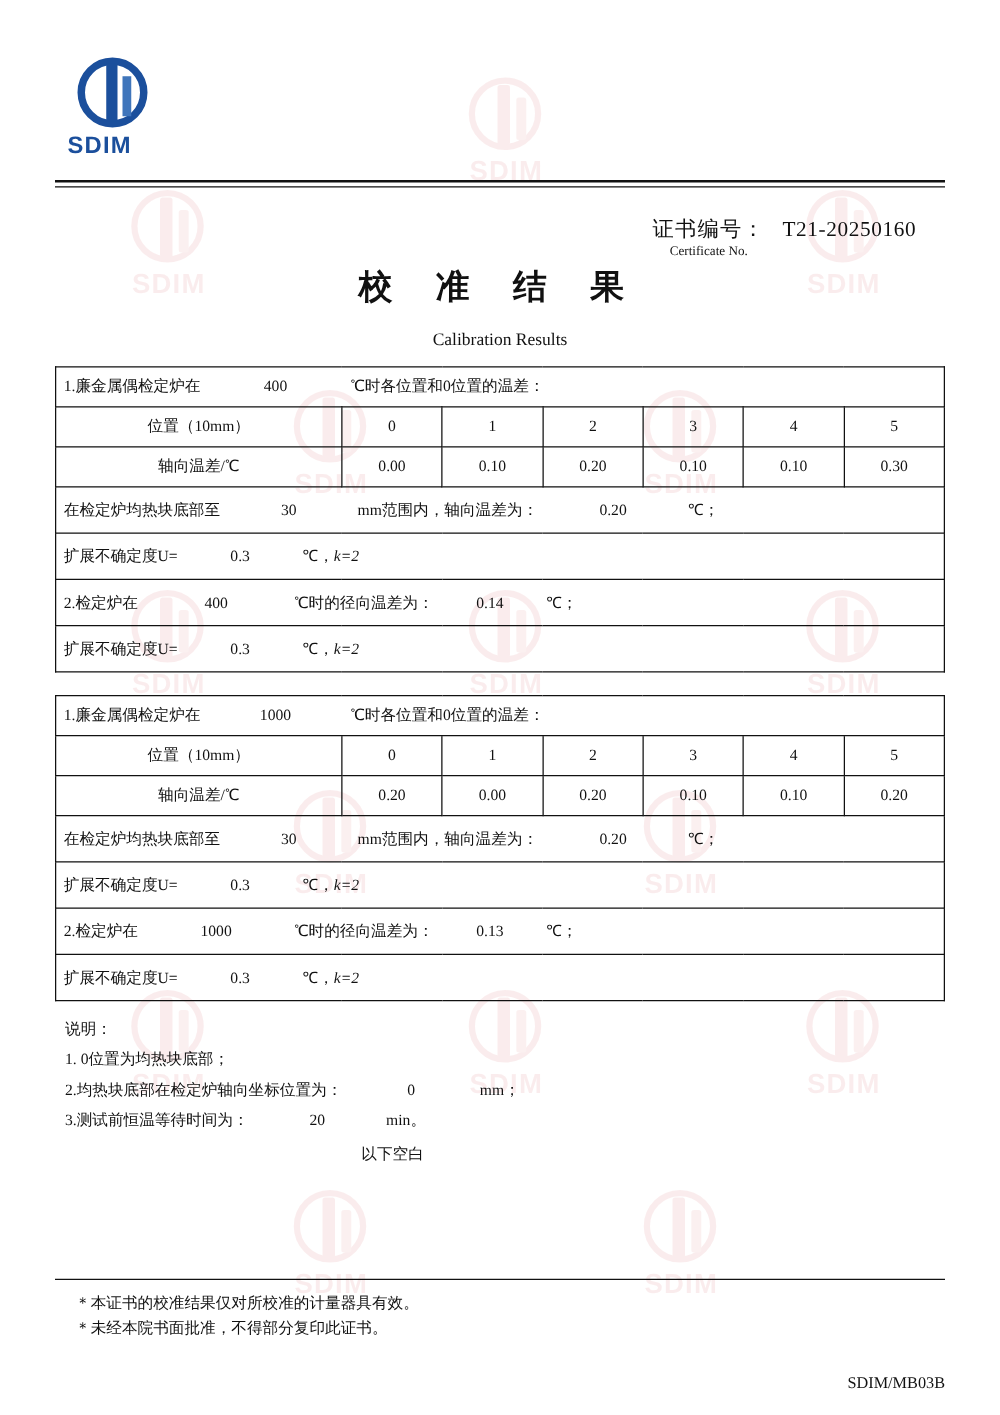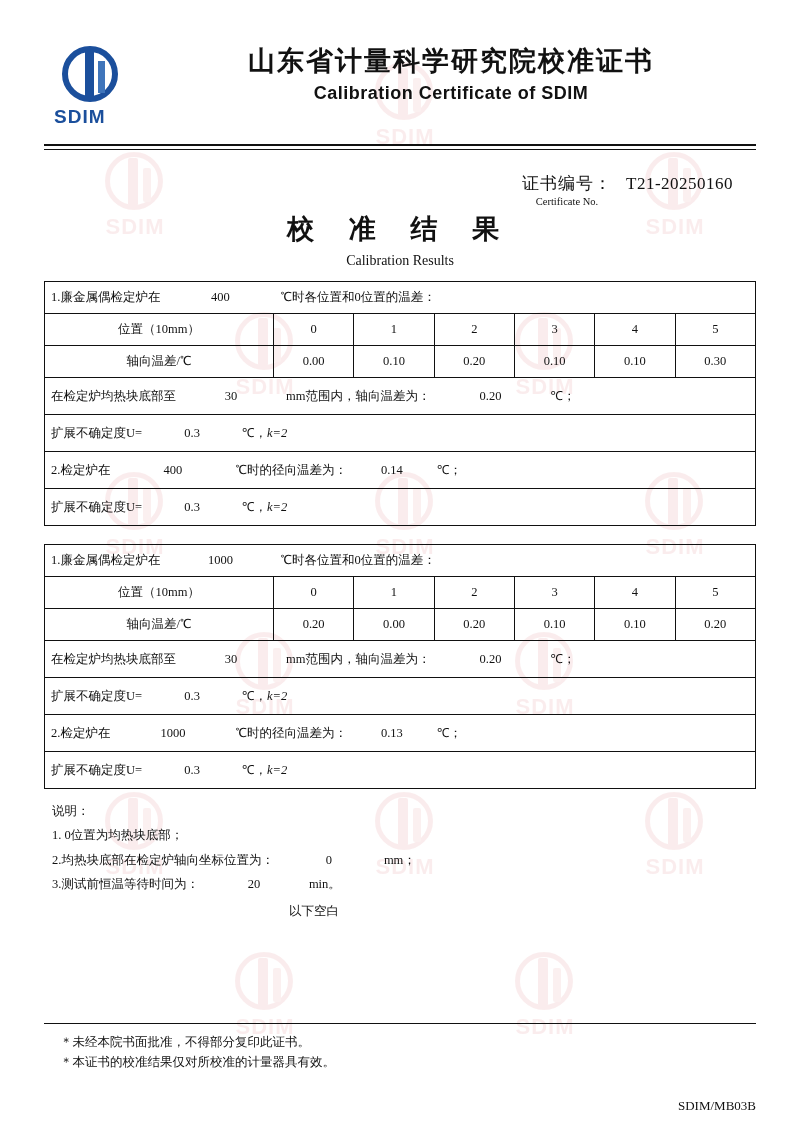--- a/index.html
+++ b/index.html
@@ -215,21 +215,21 @@
     font-size: 27px;
     letter-spacing: 14px;
     margin-top: 4px;
   }
   .results-title-en {
     position: relative;
     z-index: 2;
     text-align: center;
     font-size: 14px;
     font-family: "Liberation Serif", serif;
-    margin-top: 6px;
+    margin-top: 18px;
   }
 
   
   .tbl {
     position: relative;
     z-index: 2;
     width: 100%;
     border-collapse: collapse;
     margin-top: 12px;
     table-layout: fixed;
@@ -423,24 +423,20 @@
   </div>
 
   <div class="header">
     <div class="logo-wrap">
       <div class="logo-mark">
         <div class="logo-ring"></div>
         <div class="logo-bar"></div>
         <div class="logo-bar2"></div>
       </div>
       <div class="logo-text">SDIM</div>
-    </div>
-    <div class="title-block">
-      <div class="title-cn">山东省计量科学研究院校准证书</div>
-      <div class="title-en">Calibration Certificate of SDIM</div>
     </div>
   </div>
 
   <div class="rule"></div>
 
   <div class="cert-row">
     <div class="cert-label-wrap">
       <div class="cert-label-cn">证书编号：</div>
       <div class="cert-label-en">Certificate No.</div>
     </div>
@@ -627,18 +623,18 @@
     <div class="flexrow">
       <span class="t">3.测试前恒温等待时间为：</span>
       <span class="v" style="width:110px">20</span>
       <span class="t">min。</span>
     </div>
     <div class="blank">以下空白</div>
   </div>
 
   <div class="footer">
     <div class="footer-rule"></div>
+    <div class="footer-note">＊本证书的校准结果仅对所校准的计量器具有效。</div>
     <div class="footer-note">＊未经本院书面批准，不得部分复印此证书。</div>
-    <div class="footer-note">＊本证书的校准结果仅对所校准的计量器具有效。</div>
     <div class="footer-code">SDIM/MB03B</div>
   </div>
 
 </div>
 
 </body></html>

